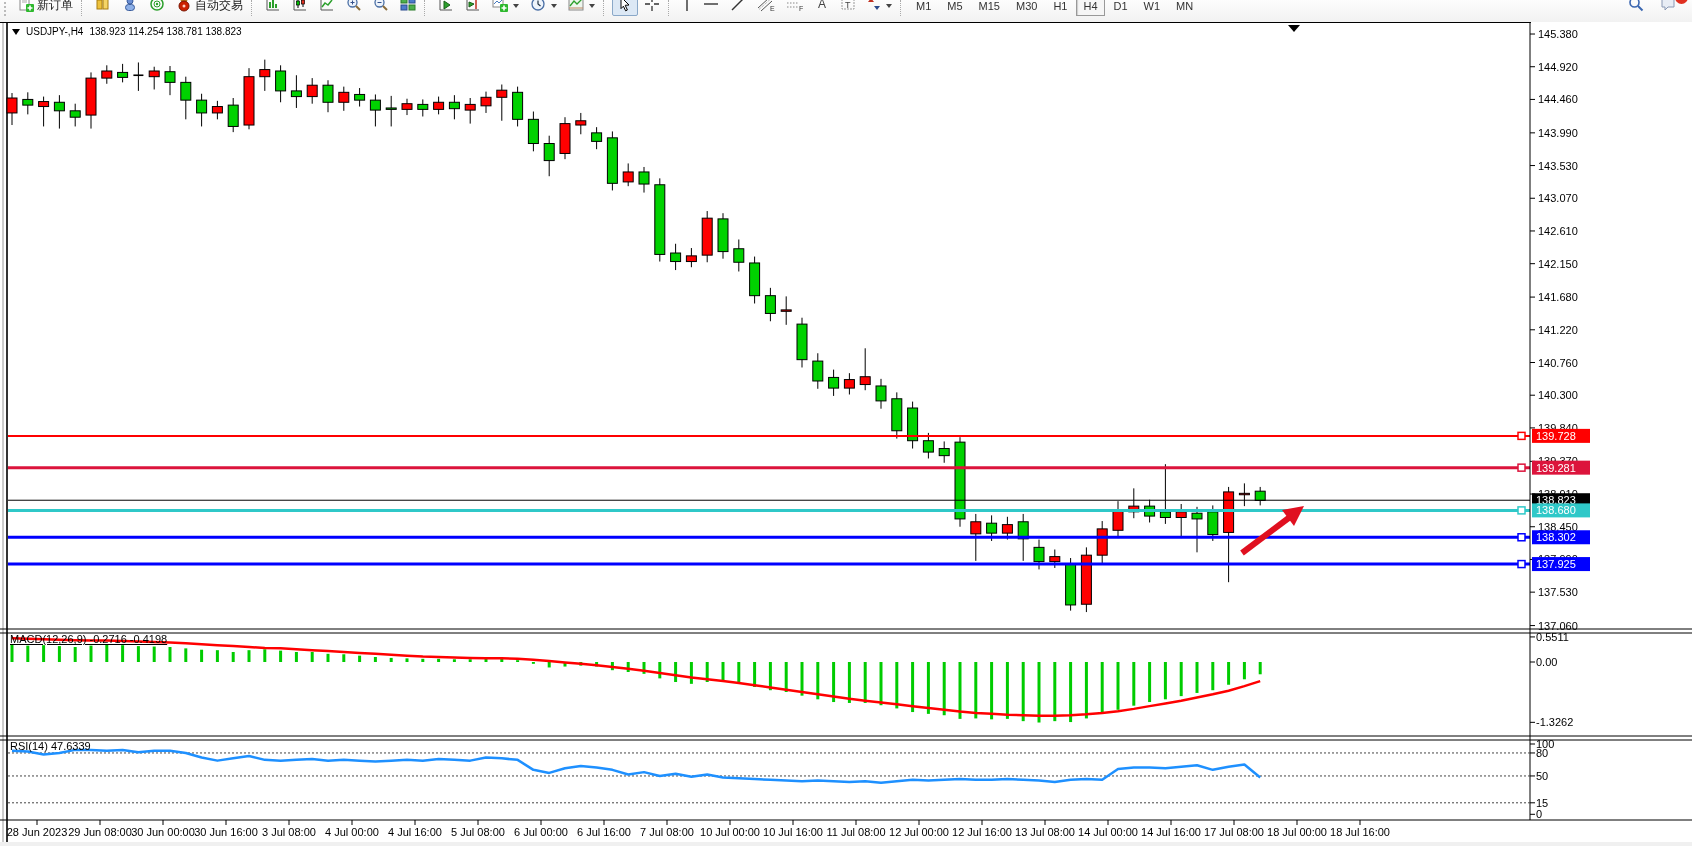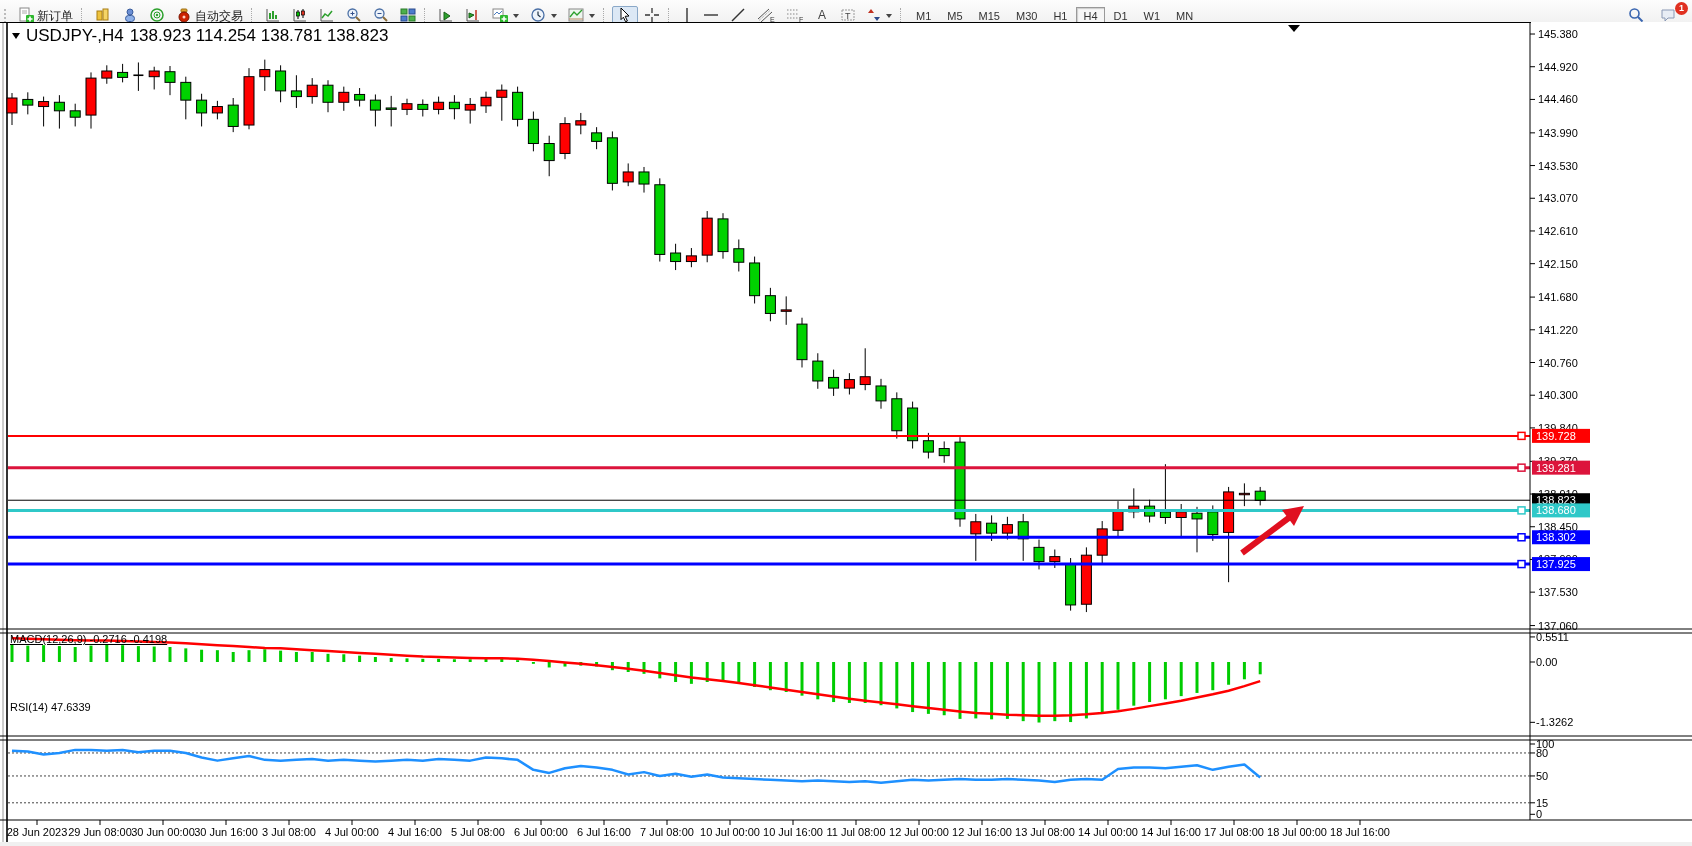--- a/index.html
+++ b/index.html
@@ -1,33 +1,33 @@
 <!DOCTYPE html>
 <html><head>
 <meta charset="utf-8">
 <style>
   html,body{margin:0;padding:0;background:#f0f0f0;font-family:"Liberation Sans",sans-serif;}
   .app{position:relative;width:1692px;height:846px;background:#fff;overflow:hidden;}
   
   .toolbar{position:absolute;left:0;top:0;width:1692px;height:21px;background:linear-gradient(#fdfdfd,#ededed);
-           border-bottom:1px solid #c8c8c8;display:flex;align-items:center;padding:16px 2px;box-sizing:border-box;gap:1px;}
+           border-bottom:1px solid #c8c8c8;display:flex;align-items:flex-end;padding:16px 2px;box-sizing:border-box;gap:1px;}
   .tbtn{height:19px;display:flex;align-items:center;gap:3px;padding:0 4px;font-size:12px;color:#222;border:1px solid transparent;border-radius:2px;}
   .tbtn.pressed{border:1px solid #8aa8c8;background:#dce8f5;}
   .tsep{width:5px;height:16px;margin:0 2px;border-left:1px dotted #aaa;}
   .grip{width:4px;height:14px;margin:0 2px;border-left:2px dotted #bbb;}
   .tf{font-size:11px;color:#333;padding:1px 6px;height:15px;line-height:15px;border:1px solid transparent;}
   .tf.active{background:#f6f6f6;border:1px solid #999;box-shadow:inset 1px 1px 1px #ccc;}
   .dd{width:0;height:0;border-left:3px solid transparent;border-right:3px solid transparent;border-top:4px solid #444;margin-left:2px;}
   .right-tools{margin-left:auto;display:flex;align-items:center;gap:6px;padding-right:8px;}
   .badge{position:absolute;top:-5px;right:-7px;background:#e03020;color:#fff;border-radius:50%;
          font-size:9px;width:13px;height:13px;line-height:13px;text-align:center;font-weight:bold;}
   .chatwrap{position:relative;}
   
   .chartwin{position:absolute;left:0;top:22px;width:1692px;height:824px;background:#fff;}
-  .symbolbar{position:absolute;left:12px;top:4px;display:flex;align-items:center;gap:6px;font-size:17px;color:#000;z-index:5;}
+  .symbolbar{position:absolute;left:12px;top:4px;display:flex;align-items:center;gap:6px;font-size:10px;color:#000;z-index:5;}
   .tri-down{width:0;height:0;border-left:4px solid transparent;border-right:4px solid transparent;border-top:6px solid #000;}
   .ind-label{position:absolute;font-size:11px;color:#000;z-index:5;}
   svg text{font-family:"Liberation Sans",sans-serif;}
 </style>
 </head>
 <body>
 
 <div class="app">
 
   <div class="toolbar">
@@ -254,21 +254,21 @@
     </div>
   </div>
 
   <div class="chartwin">
     <div class="symbolbar">
       <span class="tri-down"></span>
       <span>USDJPY-,H4</span>
       <span>138.923 114.254 138.781 138.823</span>
     </div>
     <div class="ind-label" style="left:10px;top:611px;text-decoration:underline;">MACD(12,26,9) -0.2716 -0.4198</div>
-    <div class="ind-label" style="left:10px;top:679px;text-align:right;">RSI(14) 47.6339</div>
+    <div class="ind-label" style="left:10px;top:718px;text-align:right;">RSI(14) 47.6339</div>
     <svg id="chart-svg" width="1692" height="824">
         <line x1="3" y1="0" x2="3" y2="824" stroke="#9a9a9a"></line>
         <line x1="7" y1="0" x2="7" y2="824" stroke="#333" stroke-width="2"></line>
         <line x1="0" y1="0.5" x2="1692" y2="0.5" stroke="#000"></line>
         <rect x="1531" y="0" width="161" height="824" fill="#fff"></rect>
         <line x1="12" y1="71.03349999999894" x2="12" y2="103.02850000000015" stroke="#000000"></line>
         <rect x="7" y="76.01050000000048" width="10" height="14.930999999998548" fill="#FF0000" stroke="#000"></rect>
         <line x1="27.8" y1="70.3224999999996" x2="27.8" y2="92.36349999999975" stroke="#000000"></line>
         <rect x="22.8" y="77.43249999999918" width="10" height="5.688000000000898" fill="#00D200" stroke="#000"></rect>
         <line x1="43.6" y1="74.58849999999975" x2="43.6" y2="104.45049999999885" stroke="#000000"></line>

